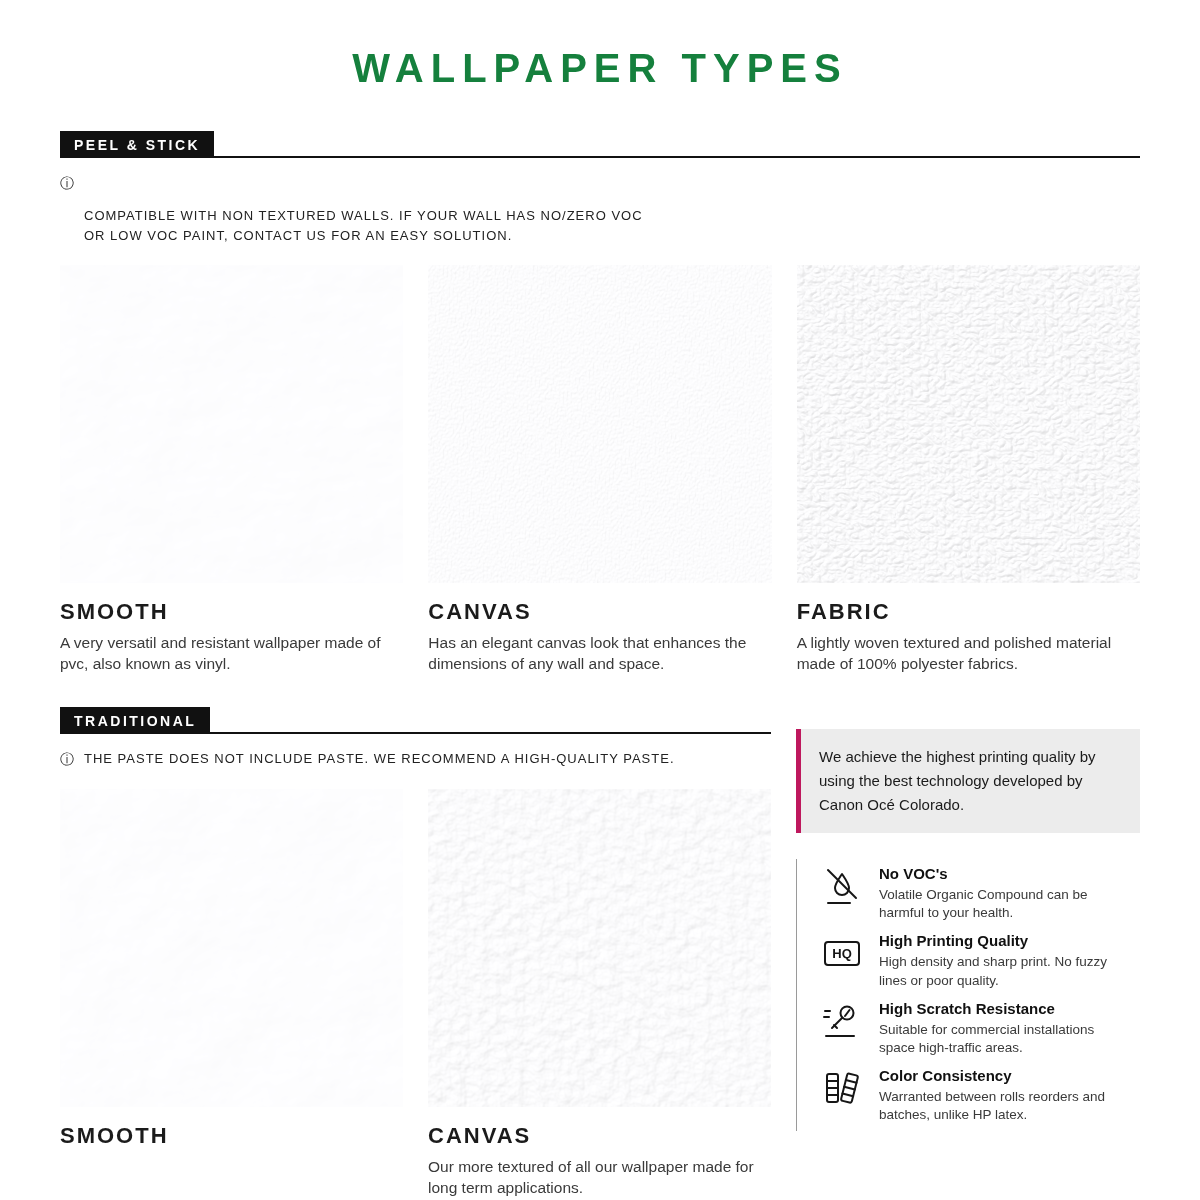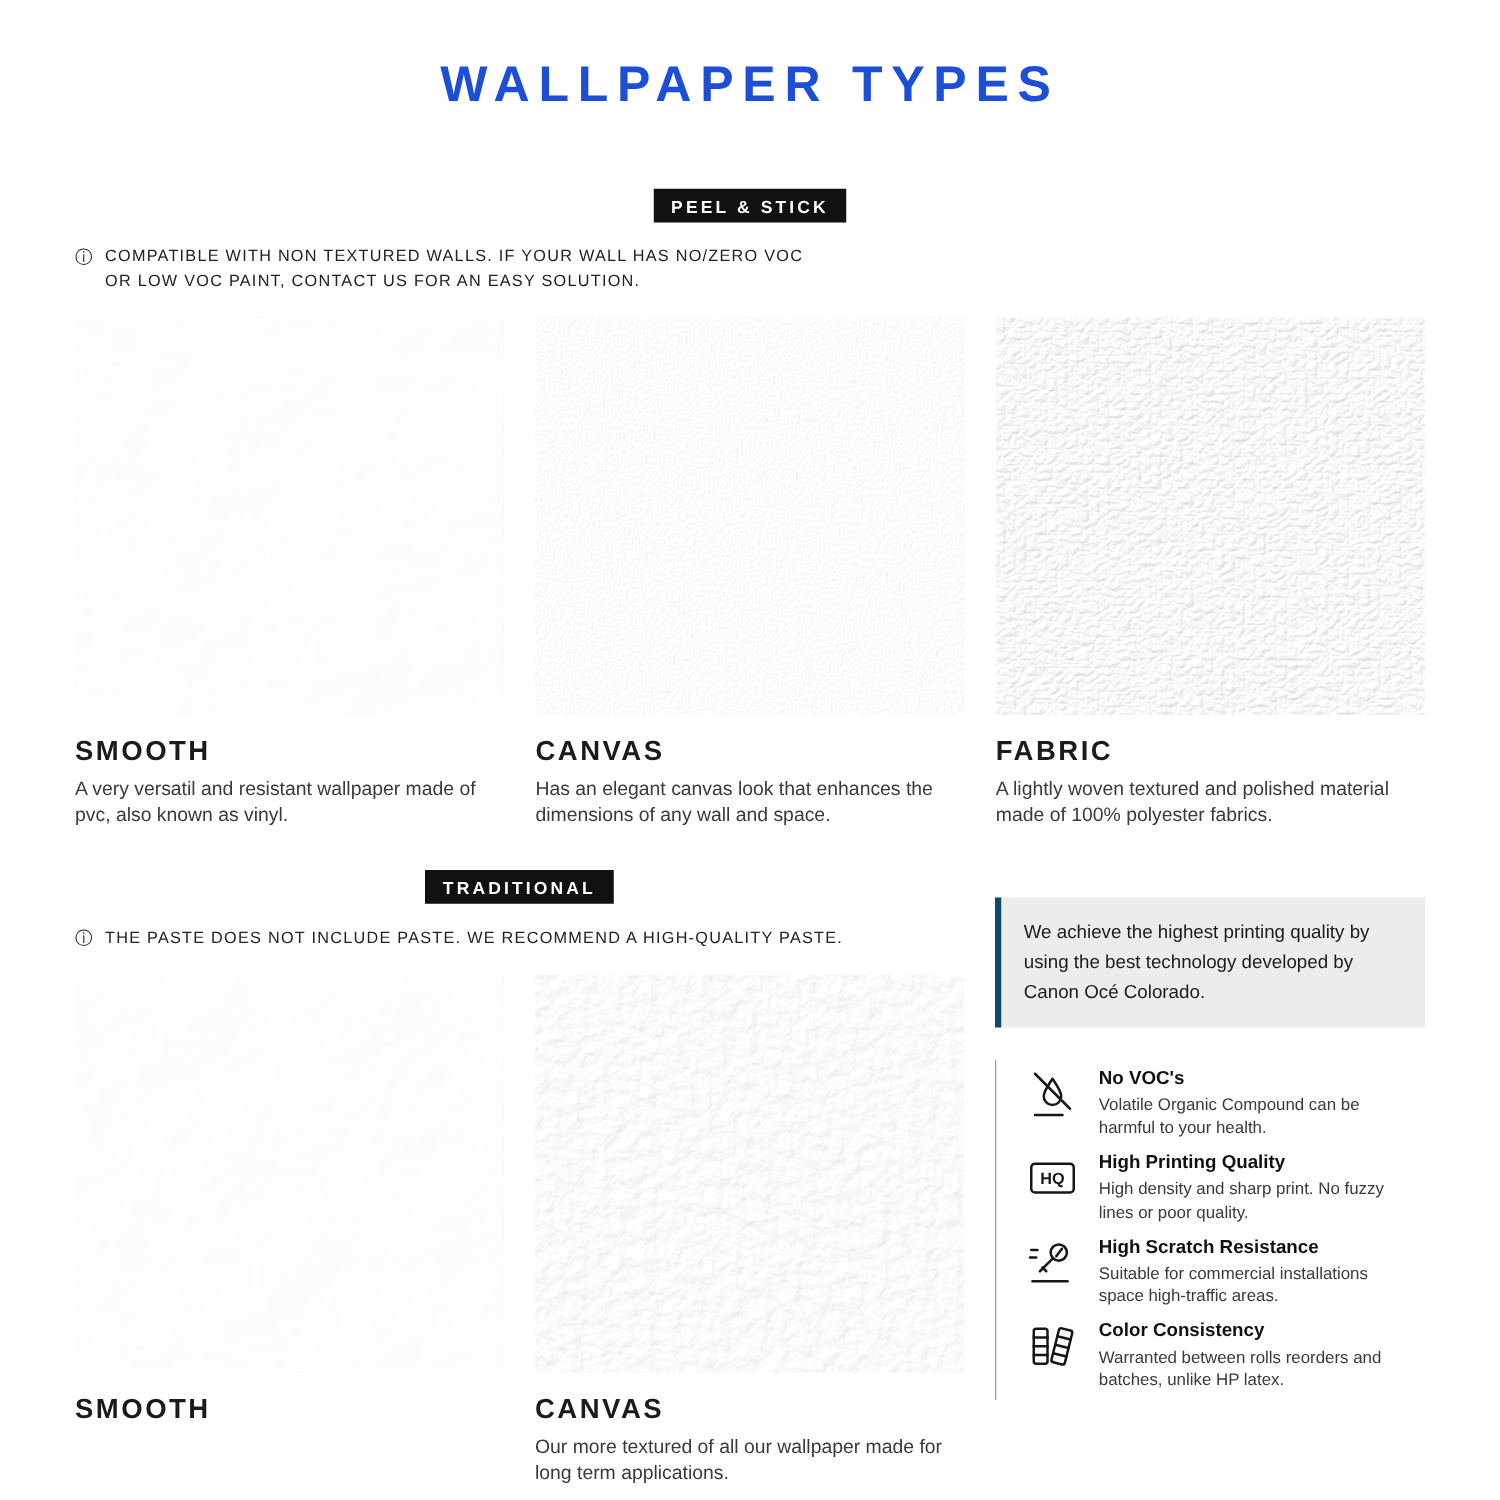--- a/index.html
+++ b/index.html
@@ -10,60 +10,60 @@
     color:#1b1b1b;
     overflow:hidden;
   }
   .page { padding:46px 60px 0; }
 
   .page-title {
     text-align:center;
     font-size:40px;
     font-weight:700;
     letter-spacing:7px;
-    color:#1d4ed8;
-    margin-bottom:60px;
-  }
-
-  .section-header { display:flex; align-items:center;flex-direction:column; }
+    color:#15803d;
+    margin-bottom:40px;
+  }
+
+  .section-header { display:flex; align-items:flex-end; }
   .badge {
     background:#111111; color:#ffffff;
     font-size:14px; font-weight:700;
     letter-spacing:2.5px; line-height:1;
     padding:7px 14px 6px;
     white-space:nowrap;
   }
   .rule { flex:1; border-bottom:2px solid #111111; }
 
   .note {
     display:flex; gap:9px;
     margin:15px 0 20px;
     font-size:13px; letter-spacing:1px;
     color:#222222; line-height:1.5;
   }
   .info-glyph { font-size:14px; line-height:1.45; }
-  .note-text.narrow { max-width:575px; }
+  .note-text.narrow { max-width:575px;margin-top:33px; }
 
   .swatch-grid { display:grid; gap:25px; }
   .cols-3 { grid-template-columns:repeat(3,1fr); }
   .cols-2 { grid-template-columns:repeat(2,1fr); }
 
   .swatch-img { height:318px; background:#f3f3f3; overflow:hidden; }
   .swatch-img svg { width:100%; height:100%; display:block; }
   .swatch-caption { margin-top:16px; }
   .swatch-name { font-size:22px; font-weight:700; letter-spacing:2px; margin-bottom:8px; color:#1b1b1b; }
   .swatch-desc { font-size:15.5px; color:#3a3a3a; line-height:1.35; max-width:335px; }
 
   .bottom { display:flex; gap:25px; margin-top:32px; }
   .bottom-left { width:711px; flex:none; }
   .aside { flex:1; margin-top:22px; }
 
   .callout {
     background:#ececec;
-    border-left:5px solid #0c4a6e;
+    border-left:5px solid #be185d;
     padding:16px 18px;
     font-size:15px; line-height:1.6;
     color:#1b1b1b;
     margin-bottom:26px;
   }
 
   .features {
     list-style:none;
     border-left:1px solid #9a9a9a;
     padding:6px 0 6px 24px;

